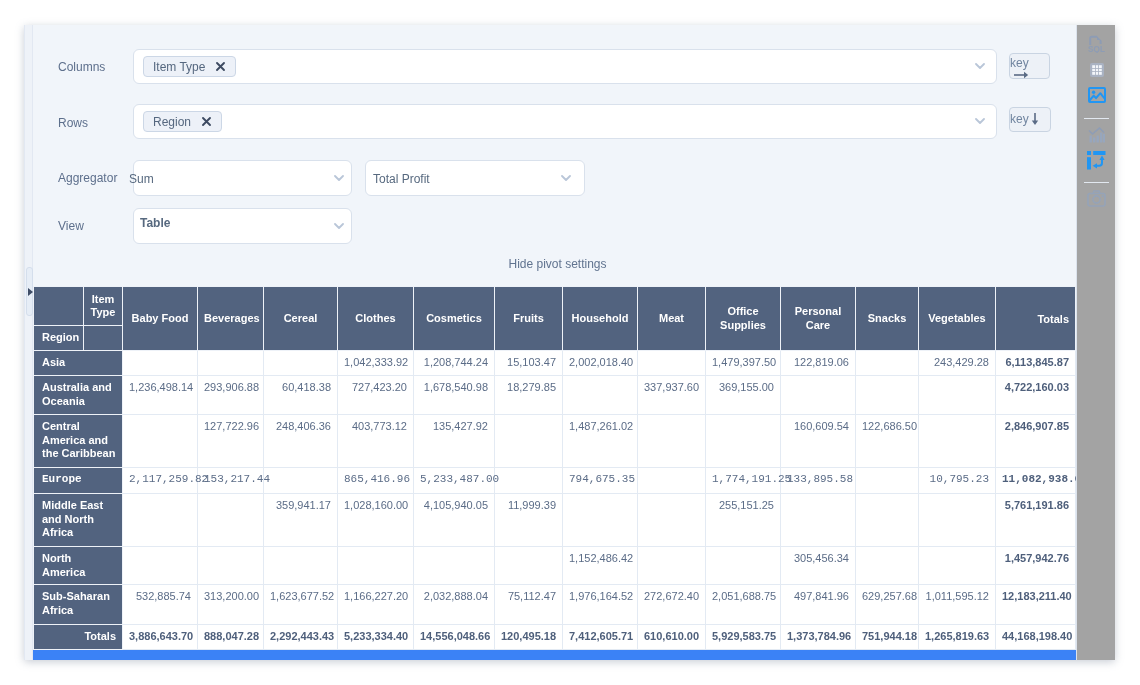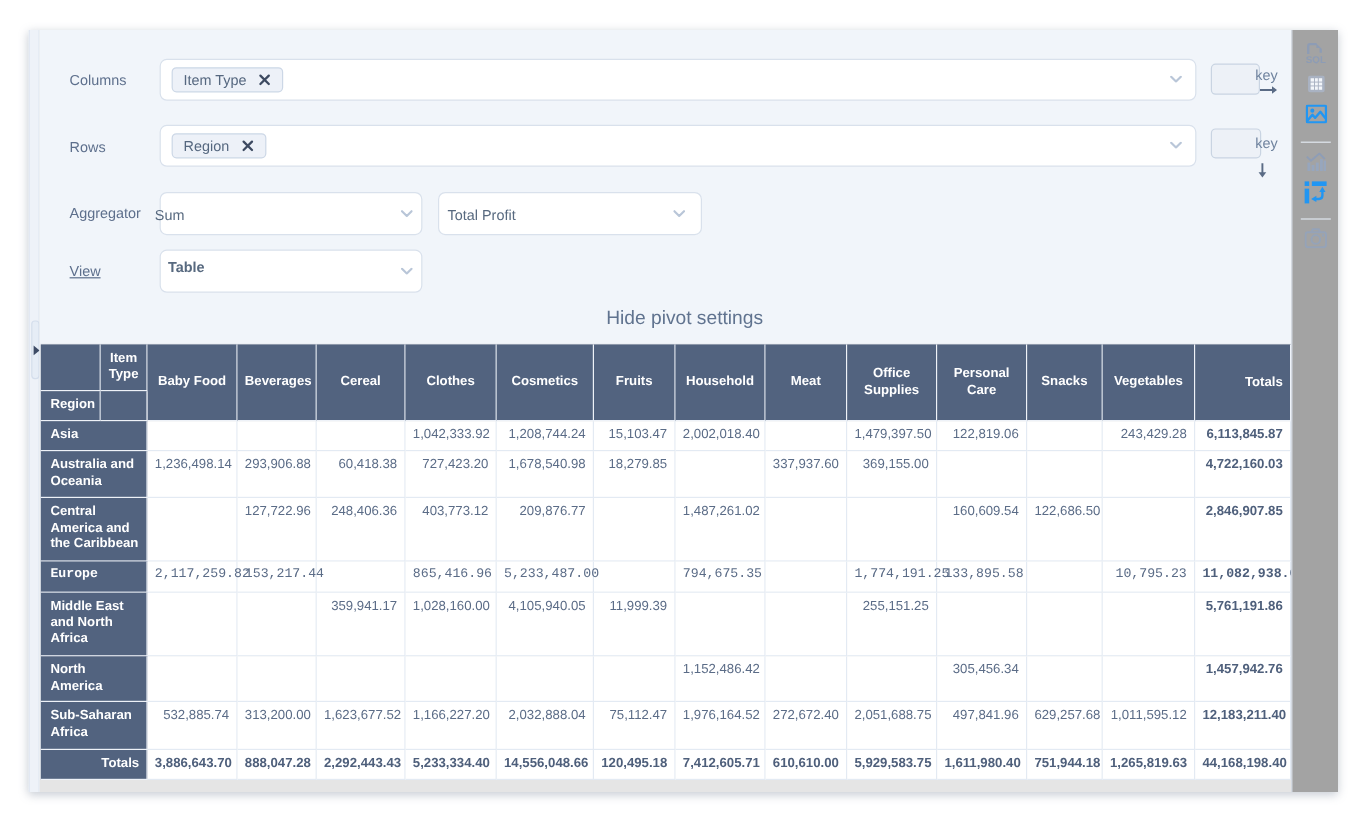--- a/index.html
+++ b/index.html
@@ -3,30 +3,30 @@
 <meta charset="utf-8">
 <style>
 * { margin:0; padding:0; box-sizing:border-box; }
 html,body { width:1140px; height:685px; background:#fff; font-family:"Liberation Sans", sans-serif; overflow:hidden; }
 #app { position:absolute; left:24px; top:25px; width:1091px; height:635px; background:#fff; box-shadow:0 2px 8px rgba(125,135,155,.42); border-radius:2px; }
 
 #gutter { position:absolute; left:0; top:0; width:9px; height:635px; background:#eef2f8; border-left:1px solid #e2e8f2; border-right:1px solid #e2e8f2; }
 #handle { position:absolute; left:0.5px; top:242px; width:7px; height:49px; background:#e6edf6; border:1px solid #d4deec; border-radius:3px; }
 #tri { position:absolute; left:3px; top:263px; width:0; height:0; border-top:4px solid transparent; border-bottom:4px solid transparent; border-left:5px solid #3e4c66; }
 
-#content { position:absolute; left:9px; top:0; width:1043px; height:635px; background:#e5e5e5; }
+#content { position:absolute; left:9px; top:0; width:1043px; height:635px; background:#3b82f6; }
 #settings { position:absolute; left:0; top:0; width:1043px; height:261px; background:#f1f5fa; }
 .lbl { position:absolute; left:25px; font-size:12px; color:#5d6f8c; }
 .inputbox { position:absolute; background:#fff; border:1px solid #d9e1ec; border-radius:6px; }
 .chip { position:absolute; background:#edf1f8; border:1px solid #ccd7e6; border-radius:4px; font-size:12px; color:#55677f; display:flex; align-items:center; padding:0 9px; }
 .chip .x { margin-left:10px; display:inline-flex; }
 .chev { position:absolute; width:10px; height:6px; }
 .seltext { position:absolute; font-size:12px; color:#57697f; }
-.keybtn { position:absolute; background:#edf1f7; border:1px solid #c9d4e2; border-radius:4px; color:#70849f; font-size:12px; text-align:left;padding-left:36px; }
-#hide { position:absolute; left:16px; top:232px; width:1043px; text-align:center; font-size:16px; color:#60738f; }
+.keybtn { position:absolute; background:#edf1f7; border:1px solid #c9d4e2; border-radius:4px; color:#70849f; font-size:12px; text-align:left; }
+#hide { position:absolute; left:3px; top:232px; width:1043px; text-align:center; font-size:12px; color:#60738f; }
 
 table { position:absolute; left:0; top:261px; border-collapse:separate; border-spacing:0; table-layout:fixed; width:1042px; font-size:11px; }
 table { border-top:1px solid #eef2f8; border-left:1px solid #eef2f8; }
 th { background:#52637f; color:#fff; font-weight:bold; border-right:1px solid #eef2f8; border-bottom:1px solid #eef2f8; padding:5px 6px; }
 th.colh { text-align:center; vertical-align:middle; line-height:13.5px; }
 th.rowh { text-align:left; vertical-align:top; line-height:13.5px; padding-left:8px; }
 td { background:#fff; color:#5b6c87; text-align:right; vertical-align:top; border-right:1px solid #e3eaf3; border-bottom:1px solid #e3eaf3; padding:5px 6px; line-height:13.5px; }
 td.tot { font-weight:bold; color:#4e5f7b; }
 th.totlbl { text-align:right; vertical-align:top; }
 th.tothead { text-align:right; vertical-align:middle; }
@@ -81,21 +81,21 @@
       <div class="seltext" style="left:96px; top:147px;">Sum</div>
       <svg class="chev" style="left:301px; top:150px;" viewBox="0 0 10 6">
           <path d="M1 1 L5 5 L9 1" fill="none" stroke="#b9c6d8" stroke-width="1.8" stroke-linecap="round" stroke-linejoin="round"></path>
         </svg>
       <div class="inputbox" style="left:332px; top:135px; width:220px; height:36px;"></div>
       <div class="seltext" style="left:340px; top:147px;">Total Profit</div>
       <svg class="chev" style="left:528px; top:150px;" viewBox="0 0 10 6">
           <path d="M1 1 L5 5 L9 1" fill="none" stroke="#b9c6d8" stroke-width="1.8" stroke-linecap="round" stroke-linejoin="round"></path>
         </svg>
 
-      <div class="lbl" style="top:194px;text-decoration:underline;">View</div>
+      <div class="lbl" style="top:194px;">View</div>
       <div class="inputbox" style="left:100px; top:183px; width:219px; height:36px;"></div>
       <div class="seltext" style="left:107px; top:191px;font-weight:bold;">Table</div>
       <svg class="chev" style="left:301px; top:198px;" viewBox="0 0 10 6">
           <path d="M1 1 L5 5 L9 1" fill="none" stroke="#b9c6d8" stroke-width="1.8" stroke-linecap="round" stroke-linejoin="round"></path>
         </svg>
 
       <div id="hide">Hide pivot settings</div>
     </div>
     <table>
       <colgroup>
@@ -168,21 +168,21 @@
             <td></td>
             <td></td>
             <td class="tot">4,722,160.03</td>
       </tr>
       <tr style="height:53px;">
         <th class="rowh" colspan="2">Central America and the Caribbean</th>
         <td></td>
             <td>127,722.96</td>
             <td>248,406.36</td>
             <td>403,773.12</td>
-            <td>209,876.77</td>
+            <td>135,427.92</td>
             <td></td>
             <td>1,487,261.02</td>
             <td></td>
             <td></td>
             <td>160,609.54</td>
             <td>122,686.50</td>
             <td></td>
             <td class="tot">2,846,907.85</td>
       </tr>
       <tr style="height:26px;font-family:Liberation Mono, monospace;">
@@ -253,21 +253,21 @@
         <th class="totlbl" colspan="2">Totals</th>
         <td class="tot">3,886,643.70</td>
             <td class="tot">888,047.28</td>
             <td class="tot">2,292,443.43</td>
             <td class="tot">5,233,334.40</td>
             <td class="tot">14,556,048.66</td>
             <td class="tot">120,495.18</td>
             <td class="tot">7,412,605.71</td>
             <td class="tot">610,610.00</td>
             <td class="tot">5,929,583.75</td>
-            <td class="tot">1,611,980.40</td>
+            <td class="tot">1,373,784.96</td>
             <td class="tot">751,944.18</td>
             <td class="tot">1,265,819.63</td>
             <td class="tot">44,168,198.40</td>
       </tr>
     </tbody>
       </table>
   </div>
   <div id="sidebar">
     <div class="icon" style="top:10px;">
       <svg width="19" height="18" viewBox="0 0 19 18">

